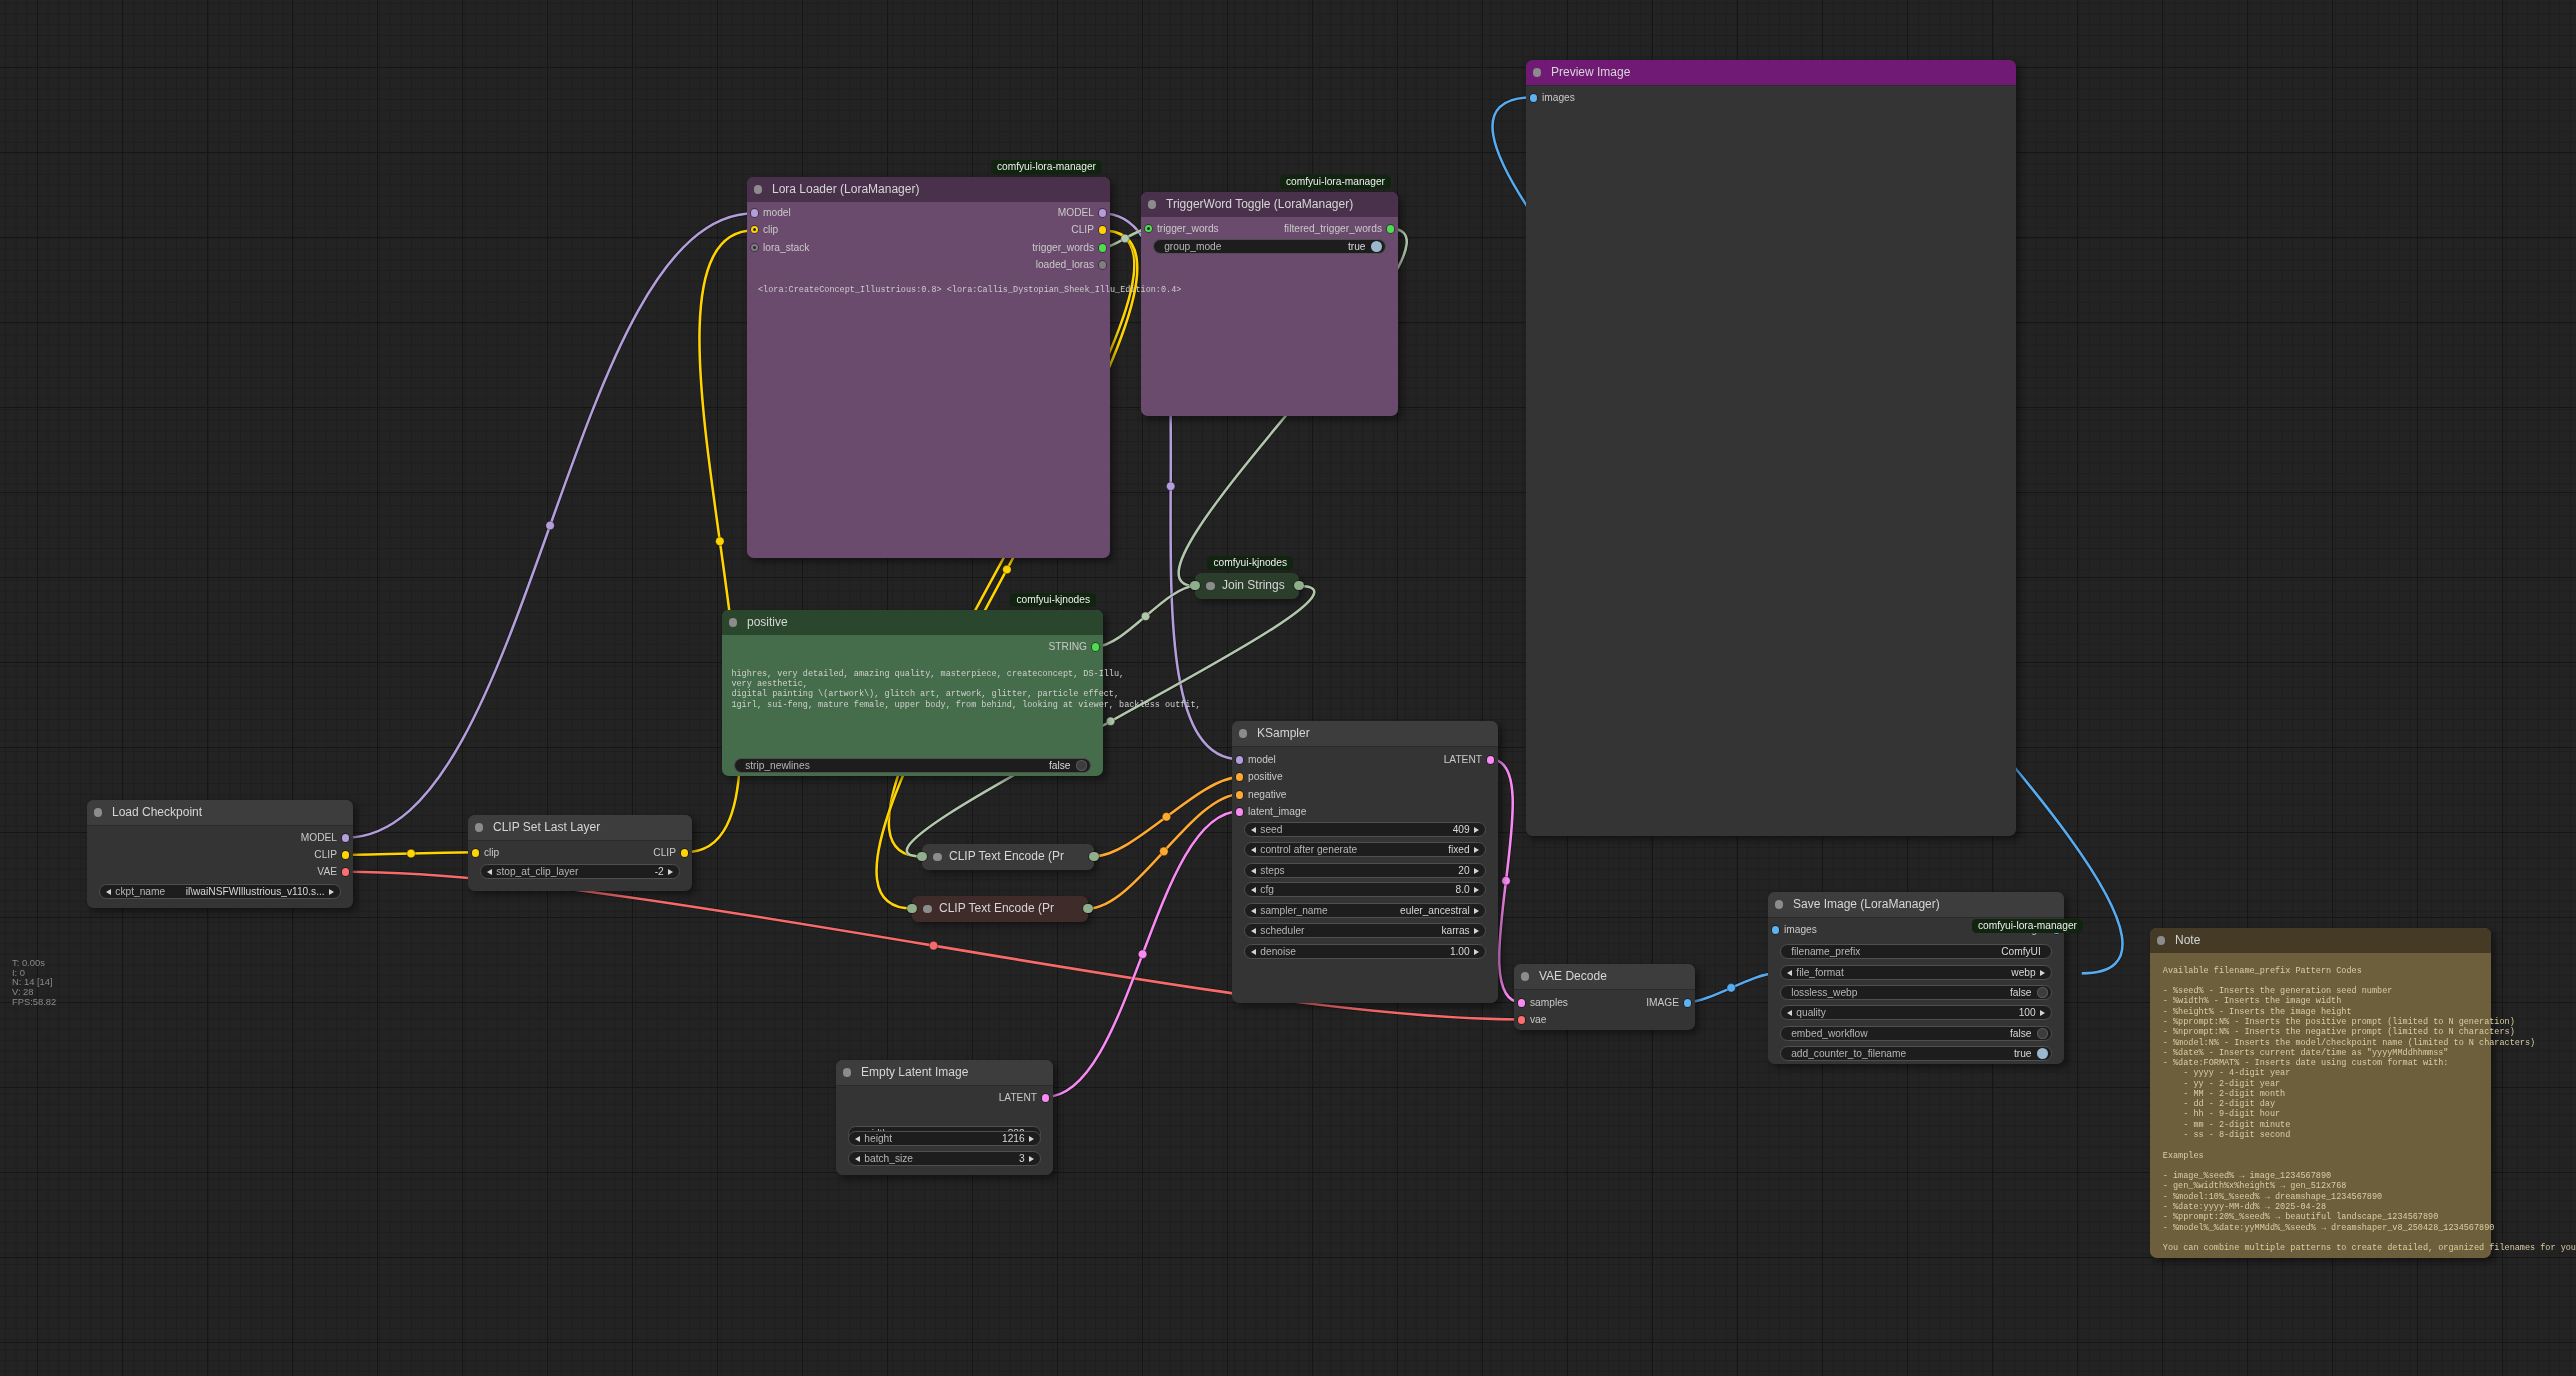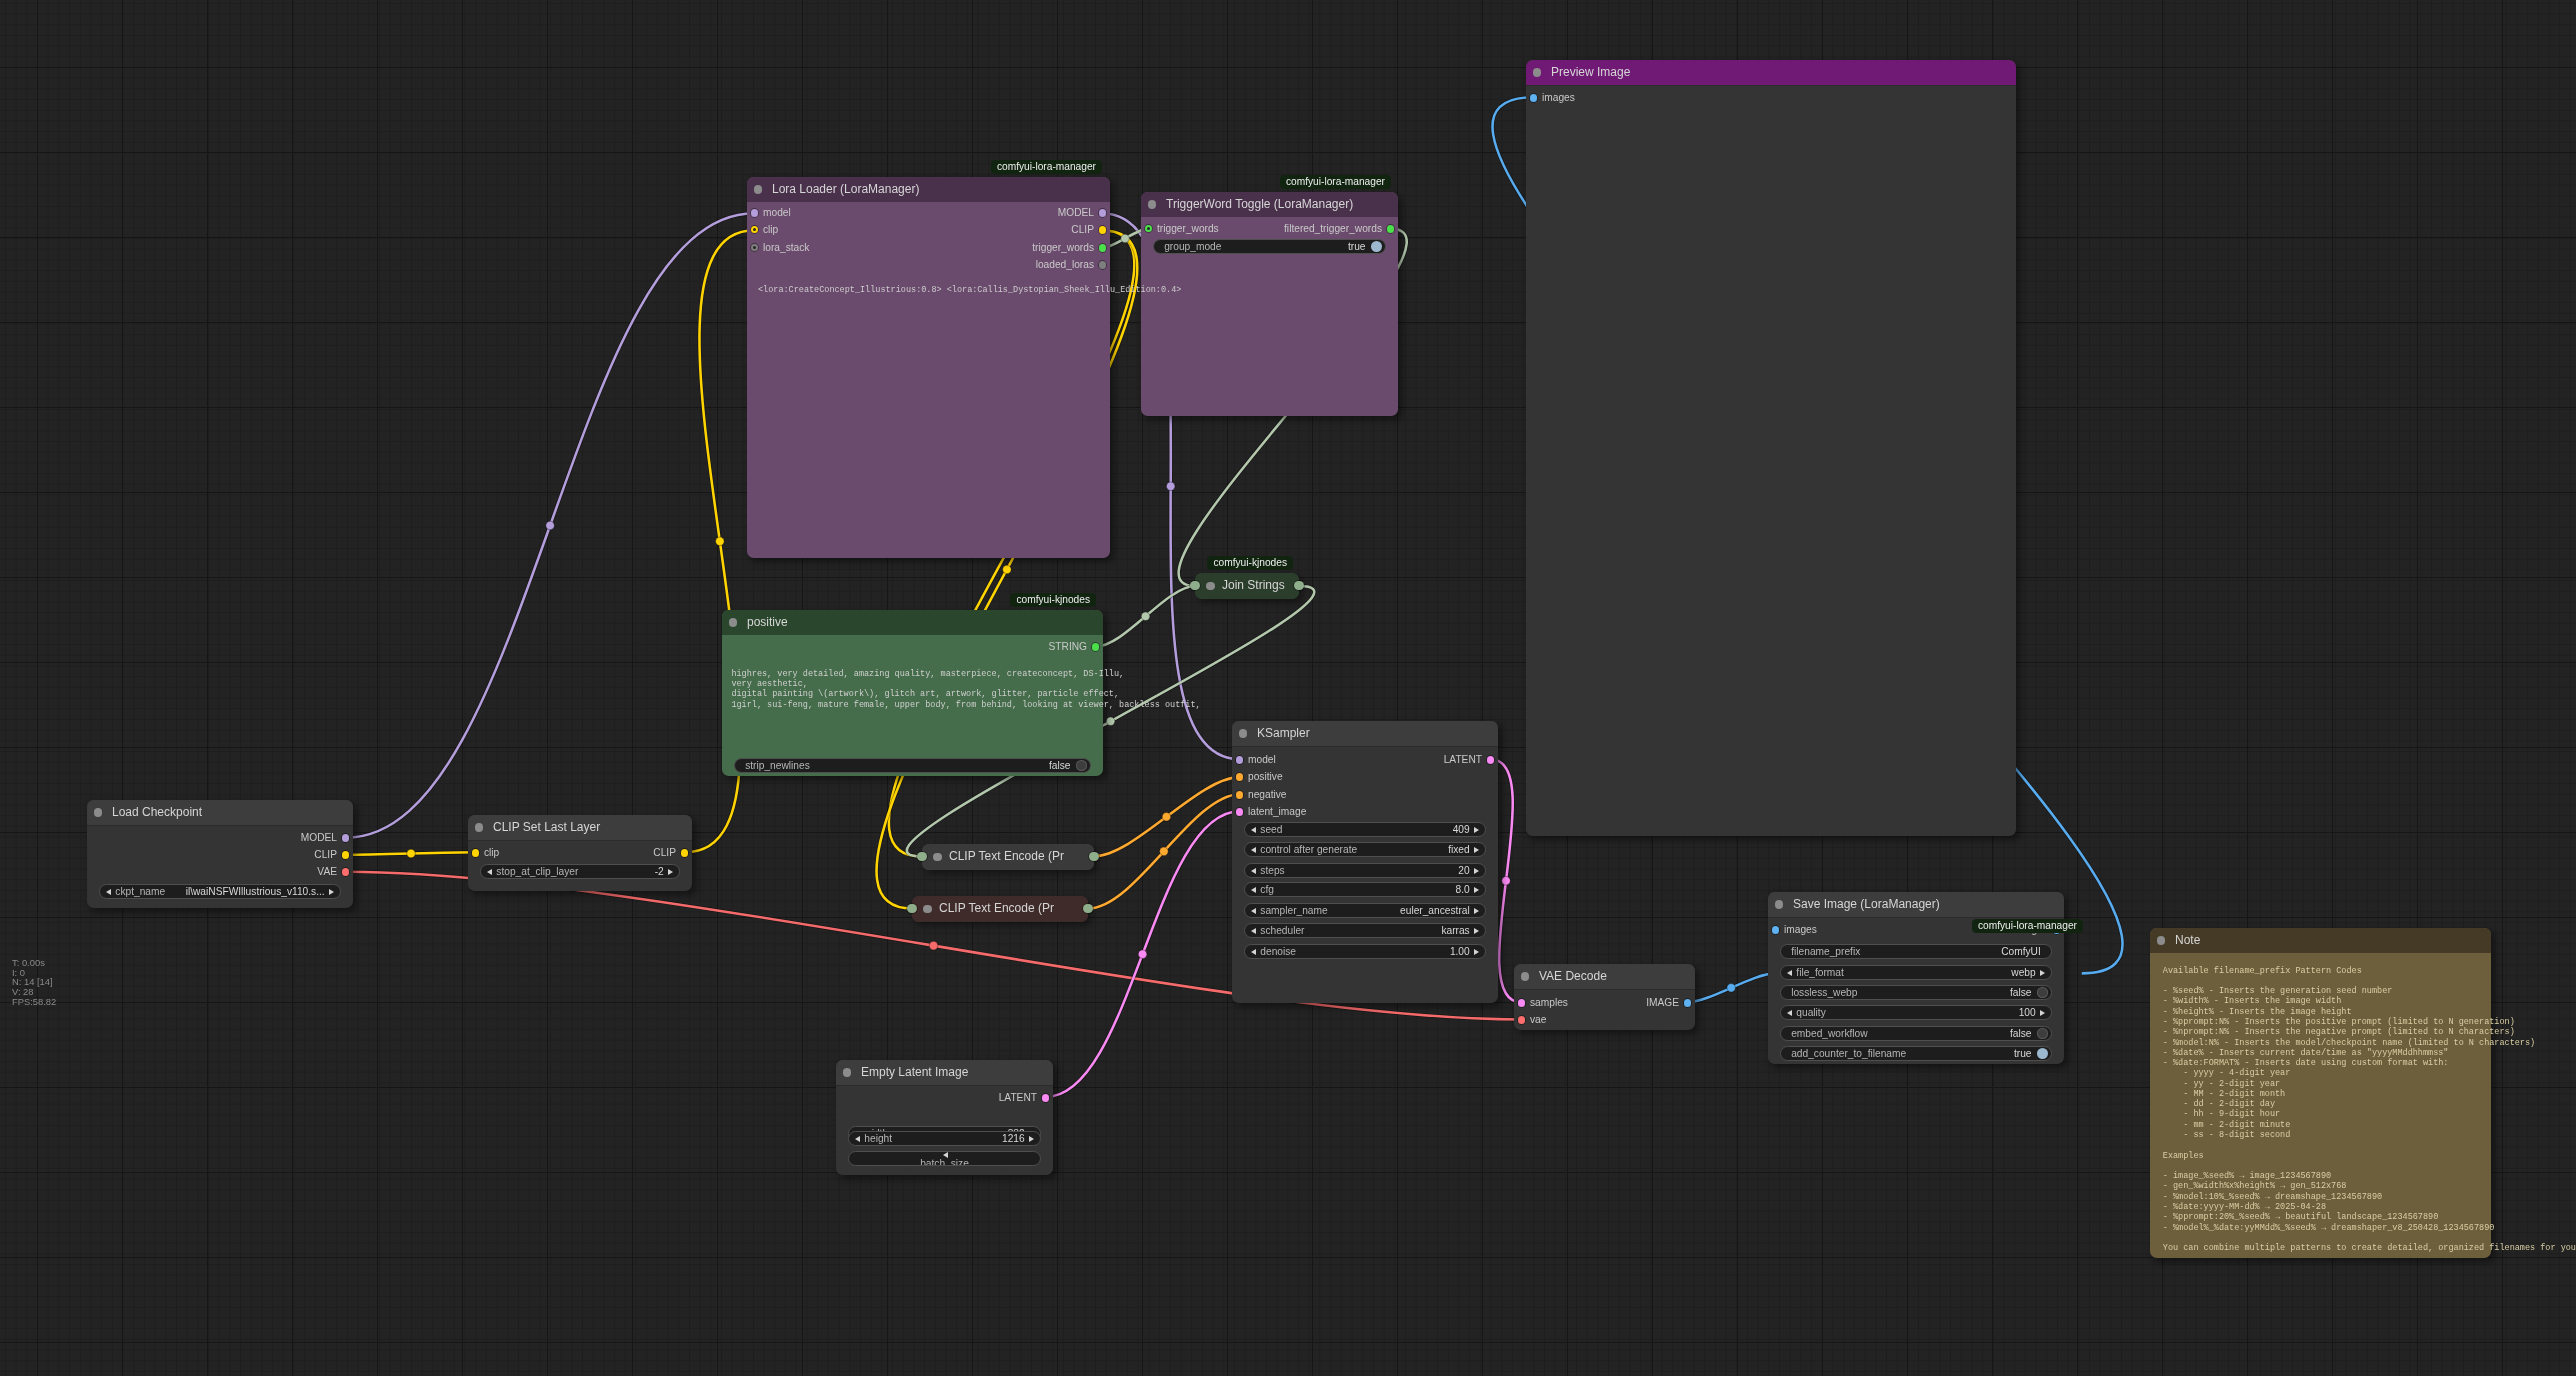--- a/index.html
+++ b/index.html
@@ -286,21 +286,21 @@
           <span class="wlabel">width</span>
           <span class="wvalue">832</span>
           <span class="warr-r"></span>
         </div>
         <div class="widget" style="top: 71px;">
           <span class="warr-l"></span>
           <span class="wlabel">height</span>
           <span class="wvalue">1216</span>
           <span class="warr-r"></span>
         </div>
-        <div class="widget" style="top: 91px; flex-direction: column;">
+        <div class="widget" style="top: 91px;">
           <span class="warr-l"></span>
           <span class="wlabel">batch_size</span>
           <span class="wvalue">3</span>
           <span class="warr-r"></span>
         </div>
       </div>
       <div class="node" style="left: 1514px; top: 964px; width: 181px; height: 66px; background: rgb(52, 52, 52);">
         <div class="ntitle" style="background: rgb(61, 61, 61); border-bottom: 0.9px solid rgb(43, 43, 43);">
           <span class="tdot"></span>
           <span class="ttext">VAE Decode</span>

